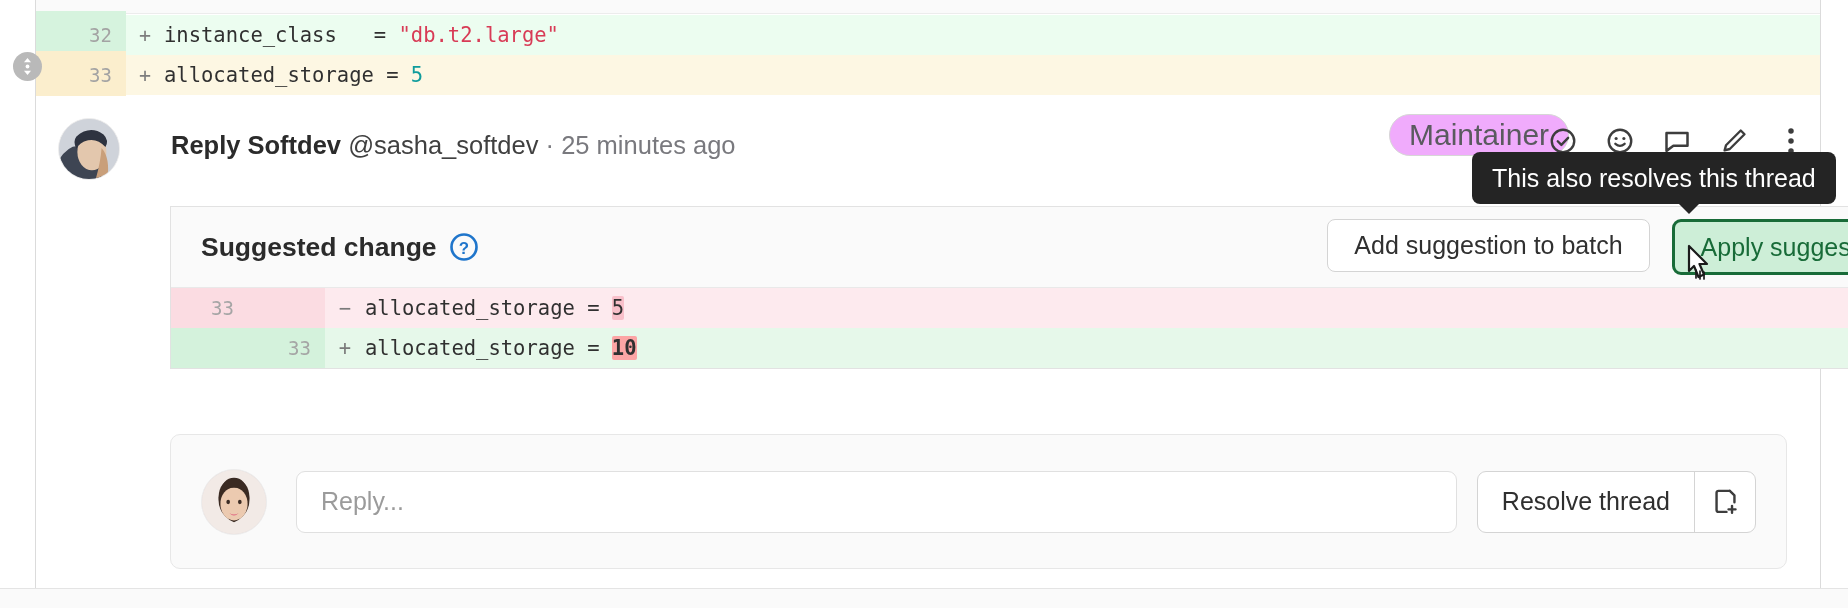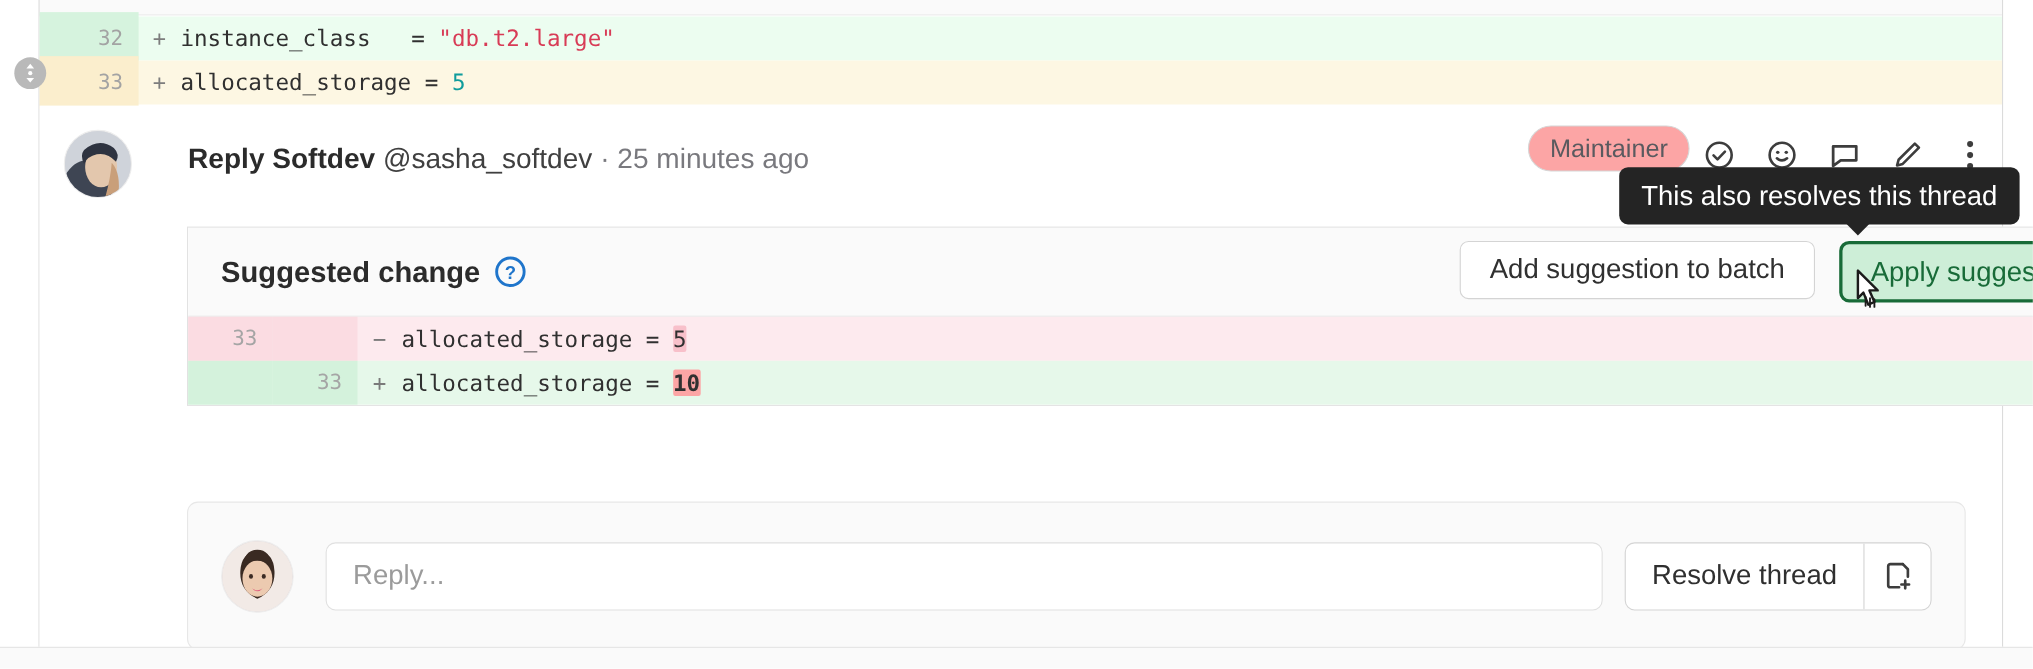--- a/index.html
+++ b/index.html
@@ -81,21 +81,21 @@
   .c-author { font-weight: bold; color: #2b2b2b; }
   .c-handle { color: #404040; }
   .c-dot    { color: #79797e; }
   .c-time   { color: #79797e; }
 
   .badge-maintainer {
     position: absolute; left: 1353px; top: 18px;
     height: 42px; padding: 0 19px;
     display: flex; align-items: center;
     border: 1px solid #d6d6d6; border-radius: 21px;
-    font-size: 23px; color: #5a5a5f; background: #fca5a5;
+    font-size: 30px; color: #5a5a5f; background: #f0abfc;
     white-space: nowrap;
   }
 
   .c-actions {
     position: absolute; left: 1548px; top: 126px;
     display: flex; align-items: center; gap: 27px;
   }
   .act-icon {
     width: 30px; height: 30px; display: flex;
     align-items: center; justify-content: center; color: #4a4a4a;
@@ -164,21 +164,21 @@
   .sg-row.add .sg-new { background: #d4f2dc; }
   .sg-mark {
     width: 40px; flex: 0 0 40px; text-align: center; color: #7a7a7a;
   }
   .sg-code { white-space: pre; color: #303030; }
   .hl-del { background: #f8c0ca; border-radius: 2px; }
   .hl-add { background: #fca5a5; border-radius: 2px; font-weight: bold; }
 
   
   .reply-box {
-    position: absolute; left: 170px; top: 456px; width: 1617px; height: 135px;
+    position: absolute; left: 170px; top: 434px; width: 1617px; height: 135px;
     background: #fafafa; border: 1px solid #e7e7e7; border-radius: 10px;
     display: flex; align-items: center; padding: 0 30px;
   }
   .r-avatar {
     width: 66px; height: 66px; border-radius: 50%; overflow: hidden;
     flex: 0 0 66px; border: 1px solid #ededed; background: #e4dada;
   }
   .r-avatar .pic { width: 100%; height: 100%; display: block; }
   .r-input {
     margin-left: 29px; flex: 1 1 auto; height: 62px;

